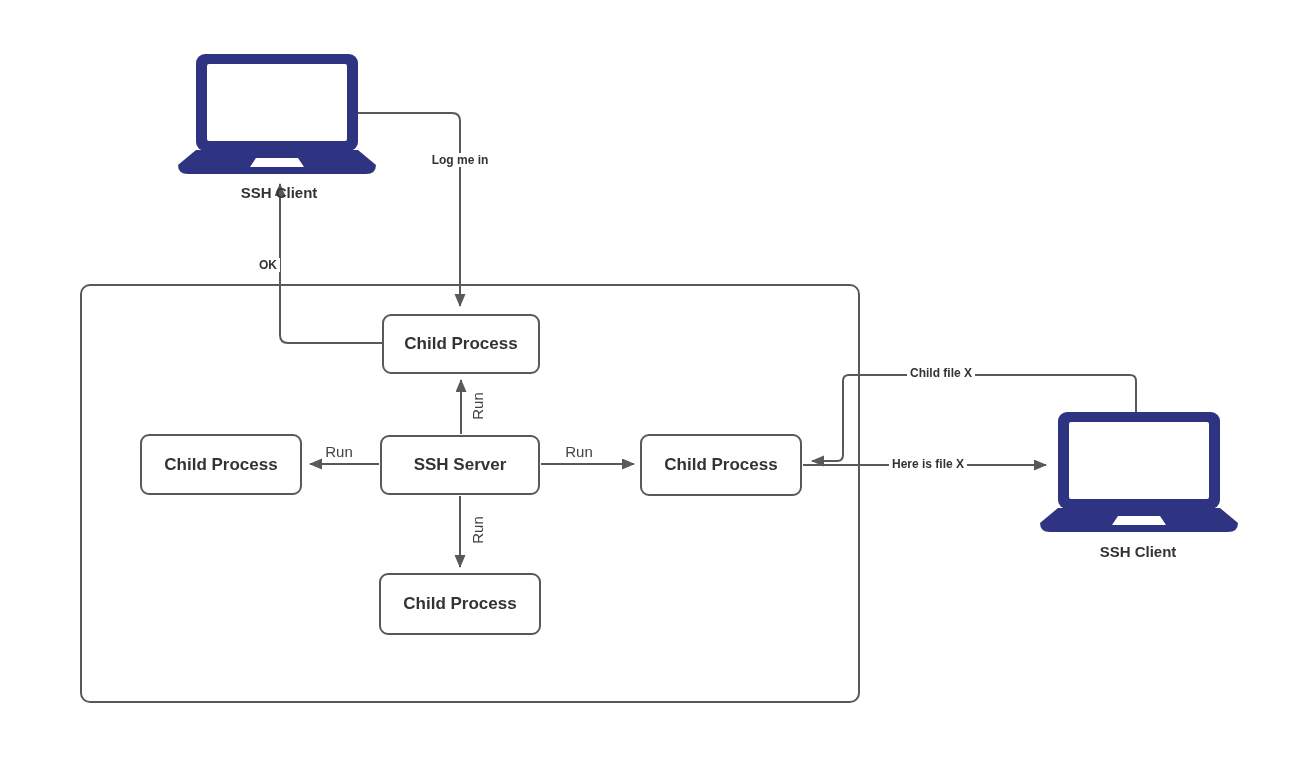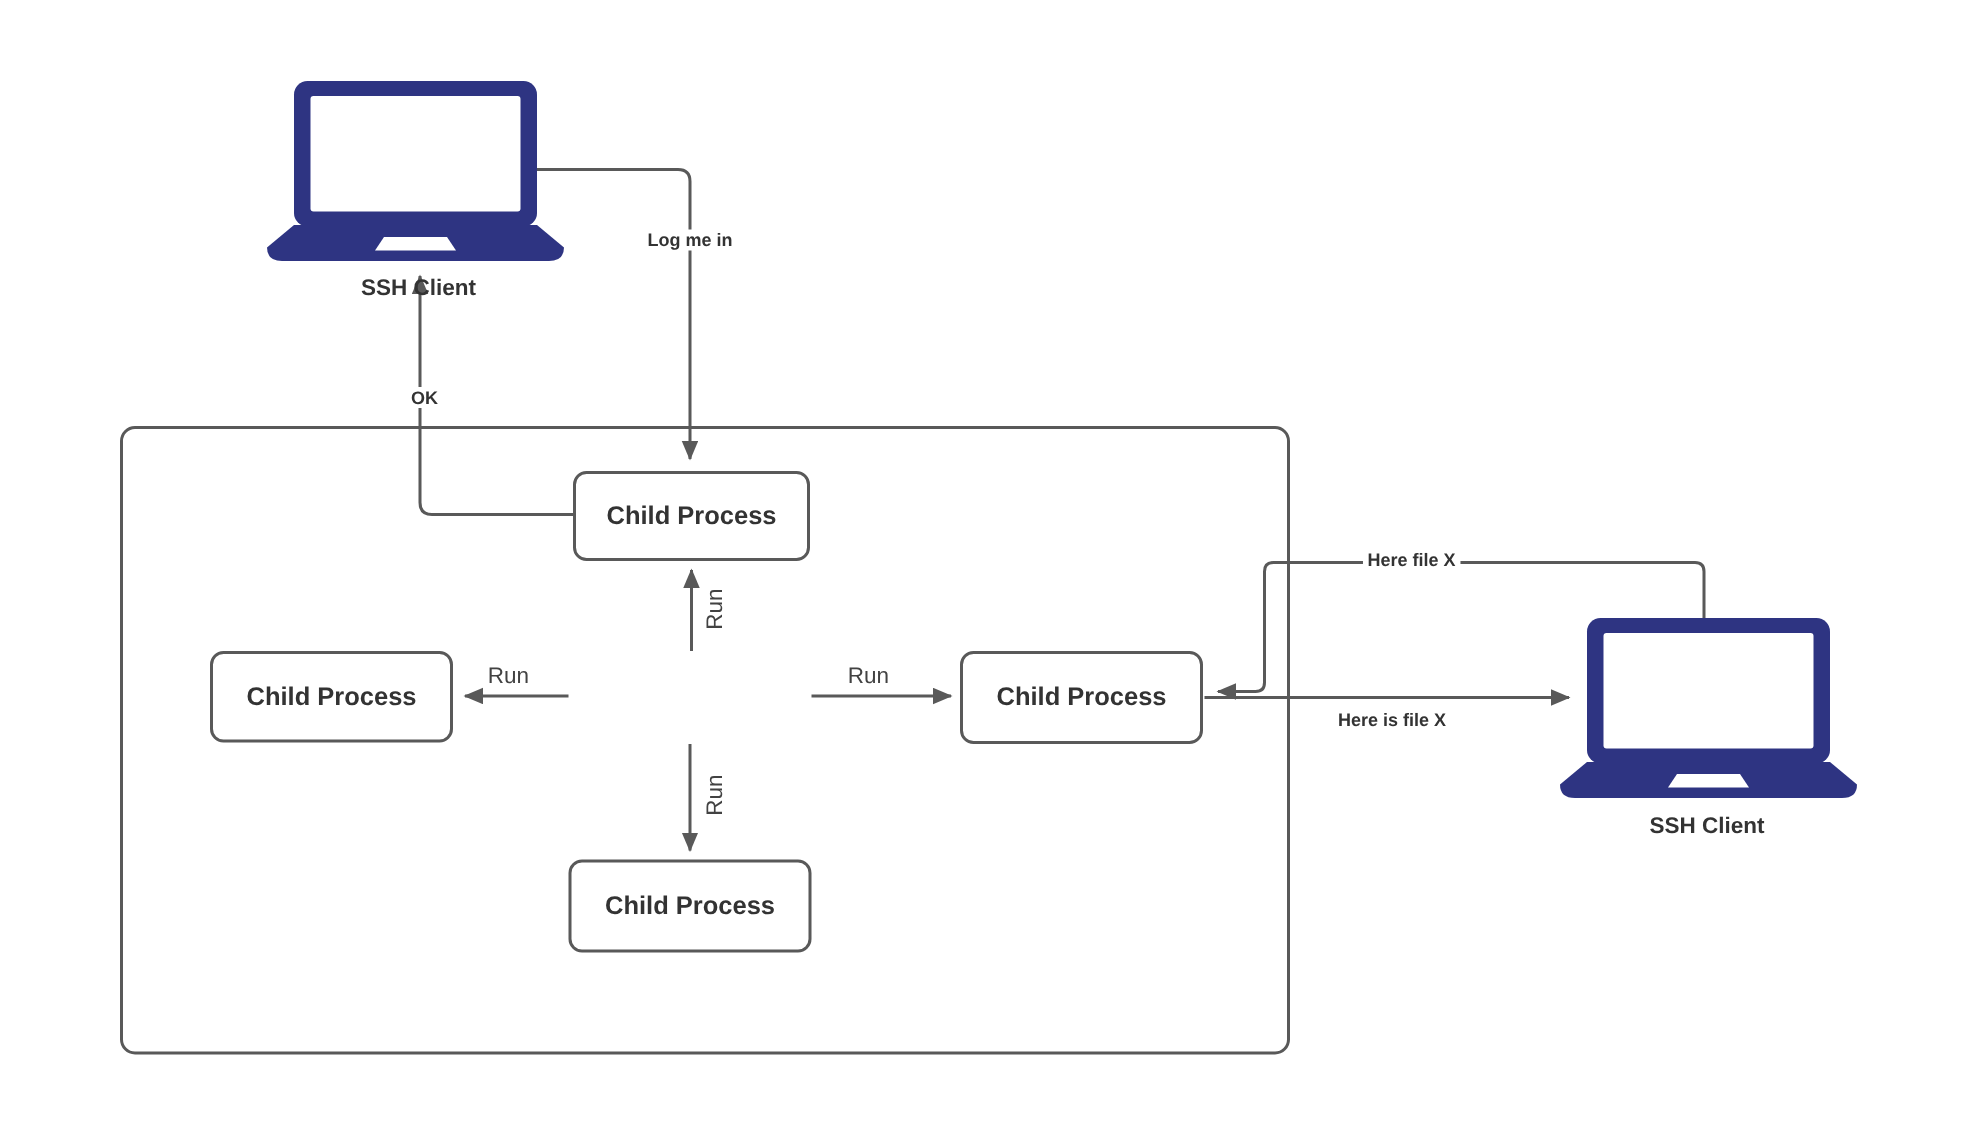--- a/index.html
+++ b/index.html
@@ -41,23 +41,23 @@
   .client-label-left{left:279px;top:192px;}
   .client-label-right{left:1138px;top:551px;}
   .edge-label{
     position:absolute;transform:translate(-50%,-50%);z-index:4;
     background:#fff;padding:0 3px;font-size:12px;font-weight:bold;
     color:var(--text);white-space:nowrap;
   }
   .edge-label.run{font-weight:normal;font-size:15px;color:#424242;padding:0 2px;}
   .edge-label.vert{transform:translate(-50%,-50%) rotate(-90deg);}
   .lbl-log{left:460px;top:160px;}
-  .lbl-ok{left:283px;top:265px;}
+  .lbl-ok{left:268px;top:265px;}
   .lbl-send{left:941px;top:373px;}
-  .lbl-here{left:928px;top:464px;margin-top:16px;}
+  .lbl-here{left:928px;top:464px;}
   .lbl-run-left{left:339px;top:451px;}
   .lbl-run-right{left:579px;top:451px;}
   .lbl-run-up{left:477px;top:406px;}
   .lbl-run-down{left:477px;top:530px;}
 </style>
 </head>
 <body>
 
 <div class="canvas">
 
@@ -83,20 +83,23 @@
     <path d="M541,464 H634" fill="none" stroke="#595959" stroke-width="2" marker-end="url(#arr)"></path>
 
     <path d="M1136,414 V381 Q1136,375 1130,375 H849 Q843,375 843,381 V455 Q843,461 837,461 H812" fill="none" stroke="#595959" stroke-width="2" marker-end="url(#arr)"></path>
 
     <path d="M803,465 H1046" fill="none" stroke="#595959" stroke-width="2" marker-end="url(#arr)"></path>
   </svg>
 
   <div class="node node-child-top">
     <span>Child Process</span>
   </div>
+  <div class="node node-ssh-server">
+    <span>SSH Server</span>
+  </div>
   <div class="node node-child-left">
     <span>Child Process</span>
   </div>
   <div class="node node-child-right">
     <span>Child Process</span>
   </div>
   <div class="node node-child-bottom">
     <span>Child Process</span>
   </div>
 
@@ -115,20 +118,20 @@
       <path d="M18,96 L180,96 L198,111 Q198,120 188,120 L10,120 Q0,120 0,111 Z" fill="#2e3482"></path>
       <path d="M78,104 h42 l6,9 h-54 Z" fill="#ffffff"></path>
     </svg>
   </div>
 
   <div class="client-label client-label-left">SSH Client</div>
   <div class="client-label client-label-right">SSH Client</div>
 
   <div class="edge-label lbl-log">Log me in</div>
   <div class="edge-label lbl-ok">OK</div>
-  <div class="edge-label lbl-send">Here file X</div>
+  <div class="edge-label lbl-send">Child file X</div>
   <div class="edge-label lbl-here">Here is file X</div>
   <div class="edge-label run lbl-run-left">Run</div>
   <div class="edge-label run lbl-run-right">Run</div>
   <div class="edge-label run vert lbl-run-up">Run</div>
   <div class="edge-label run vert lbl-run-down">Run</div>
 
 </div>
 
 </body></html>

